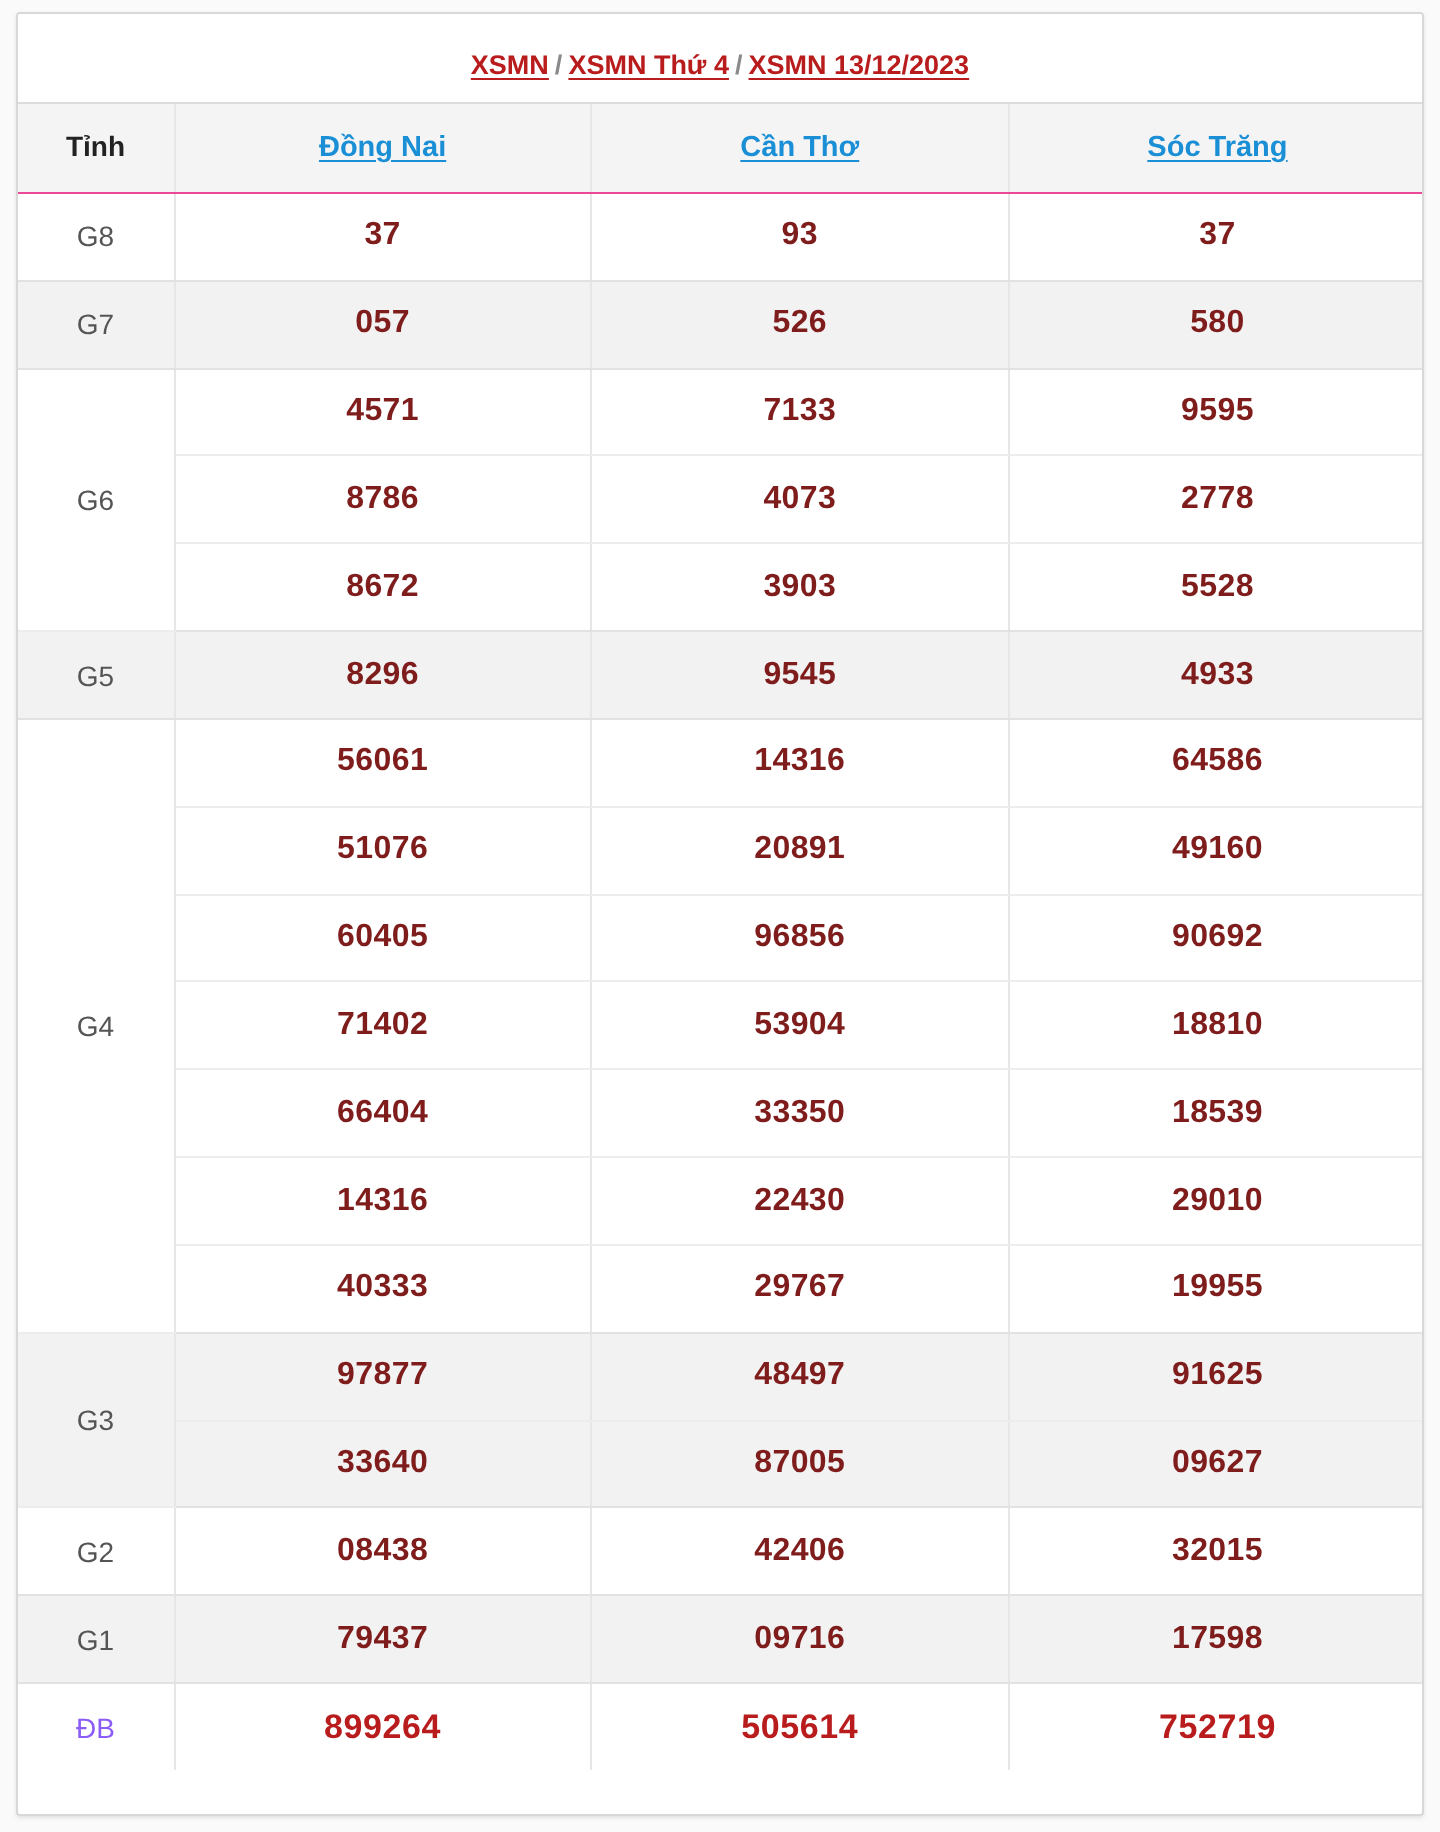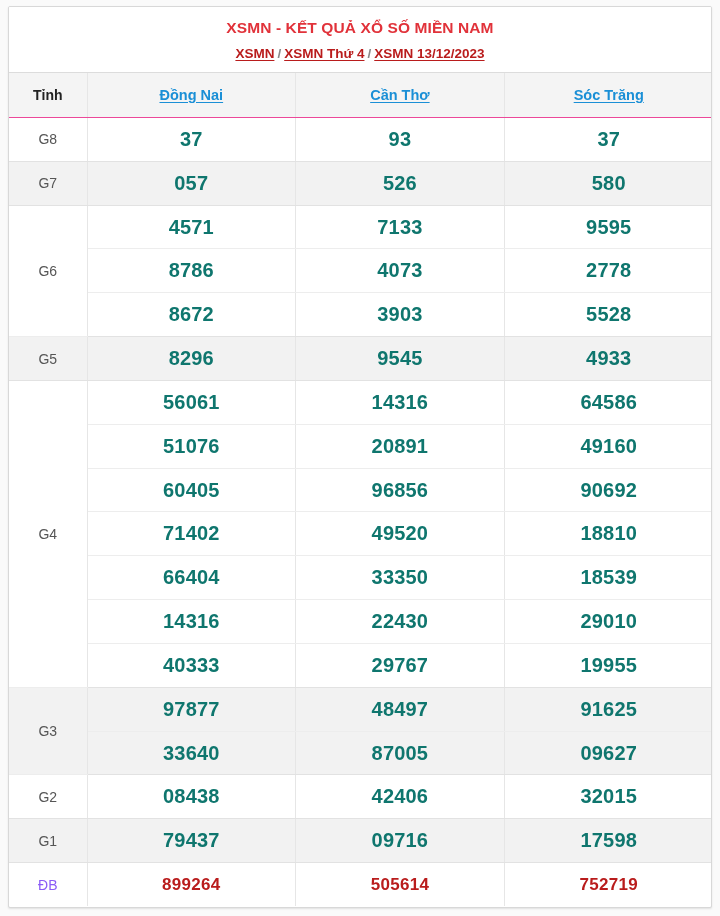--- a/index.html
+++ b/index.html
@@ -112,23 +112,23 @@
   
   td.glabel {
     font-size: 14px;
     font-weight: 400;
     color: #555555;
     border-right: 1px solid #e0e0e0;
   }
 
   
   td.num {
-    font-size: 20px;
-    font-weight: 700;
-    color: #0f766e;
+    font-size: 16px;
+    font-weight: 700;
+    color: #7f1d1d;
     letter-spacing: 0.2px;
   }
 
   
   tr.shade td { background: #f2f2f2; }
   tr.plain td { background: #ffffff; }
 
   
   tr.inner td { border-bottom: 1px solid #ededed; }
   tr.group-end td { border-bottom: 1px solid #e2e2e2; }
@@ -147,21 +147,20 @@
   }
   tr.db-row td { border-bottom: none; }
 </style>
 </head>
 <body>
 
 <div class="page">
   <div class="card">
 
     <div class="head">
-      <div class="head-title">XSMN - KẾT QUẢ XỔ SỐ MIỀN NAM</div>
       <div class="crumbs">
         <span class="crumb">XSMN</span><span class="crumb-sep">/</span><span class="crumb">XSMN Thứ 4</span><span class="crumb-sep">/</span><span class="crumb">XSMN 13/12/2023</span>
       </div>
     </div>
 
     <table class="results">
       <colgroup>
         <col class="c-label">
         <col class="c-prov">
         <col class="c-prov">
@@ -229,21 +228,21 @@
             <td class="num">20891</td>
             <td class="num">49160</td>
           </tr>
           <tr class="plain inner" style="height: 43.8333px;">
             <td class="num">60405</td>
             <td class="num">96856</td>
             <td class="num">90692</td>
           </tr>
           <tr class="plain inner" style="height: 43.8333px;">
             <td class="num">71402</td>
-            <td class="num">49520</td>
+            <td class="num">53904</td>
             <td class="num">18810</td>
           </tr>
           <tr class="plain inner" style="height: 43.8333px;">
             <td class="num">66404</td>
             <td class="num">33350</td>
             <td class="num">18539</td>
           </tr>
           <tr class="plain inner" style="height: 43.8333px;">
             <td class="num">14316</td>
             <td class="num">22430</td>

